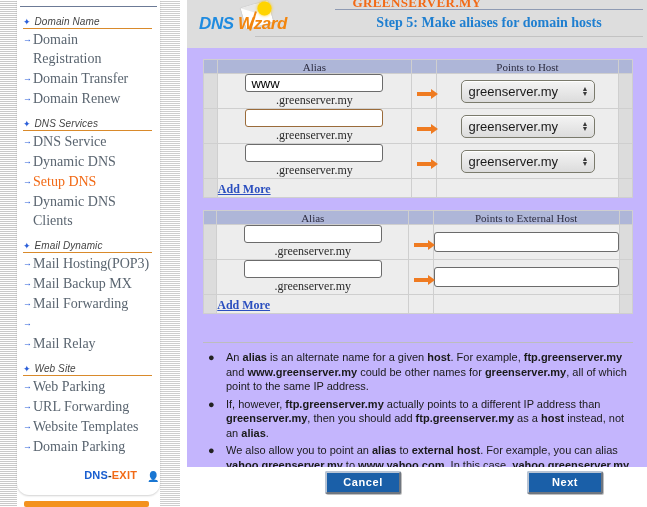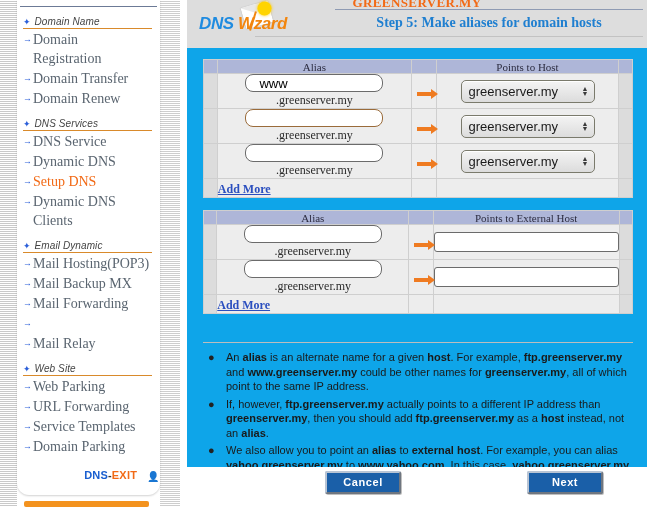--- a/index.html
+++ b/index.html
@@ -214,21 +214,21 @@
   }
   .step-rule-bot {
     height: 1px; background: #c2c2c2; width: 100%;
     margin-left: -80px; width: 388px;
   }
 
   .panel-body {
     position: absolute;
     left: 0; top: 48px;
     width: 460px; height: 419px;
-    background: #0ea5e9;
+    background: #c4b5fd;
   }
 
   
   .tbl {
     position: absolute;
     border-collapse: collapse;
     border-spacing: 0;
     font-family: "Liberation Serif", serif;
   }
   .tbl td, .tbl th {
@@ -253,26 +253,26 @@
     text-align: center;
     padding: 3px 0 2px 0;
   }
   .alias-input {
     display: block;
     margin: 0 auto;
     width: 138px;
     height: 18px;
     box-sizing: border-box;
     border: 1px solid #6b6b6b;
-    border-radius: 8px;
+    border-radius: 3px;
     background: #ffffff;
     font-family: "Liberation Sans", sans-serif;
     font-size: 13px;
     color: #000000;
-    padding: 0 13px;
+    padding: 0 5px;
     outline: none;
   }
   .alias-input.focused { border-color: #9a6b3a; }
   .alias-suffix {
     font-family: "Liberation Serif", serif;
     font-size: 12px;
     color: #2b2b2b;
     text-align: center;
     padding-top: 1px;
   }
@@ -495,21 +495,21 @@
           <div class="nav-item">
             <span class="nav-bullet">→</span>
             <span class="nav-label">Web Parking</span>
           </div>
           <div class="nav-item">
             <span class="nav-bullet">→</span>
             <span class="nav-label">URL Forwarding</span>
           </div>
           <div class="nav-item">
             <span class="nav-bullet">→</span>
-            <span class="nav-label">Service Templates</span>
+            <span class="nav-label">Website Templates</span>
           </div>
           <div class="nav-item">
             <span class="nav-bullet">→</span>
             <span class="nav-label">Domain Parking</span>
           </div>
         </div>
 
       <div class="sidebar-footer">
         <span class="dns-blue">DNS</span><span class="dns-dash">-</span><span class="dns-exit">EXIT</span>
         <span class="exit-icon">👤</span>

